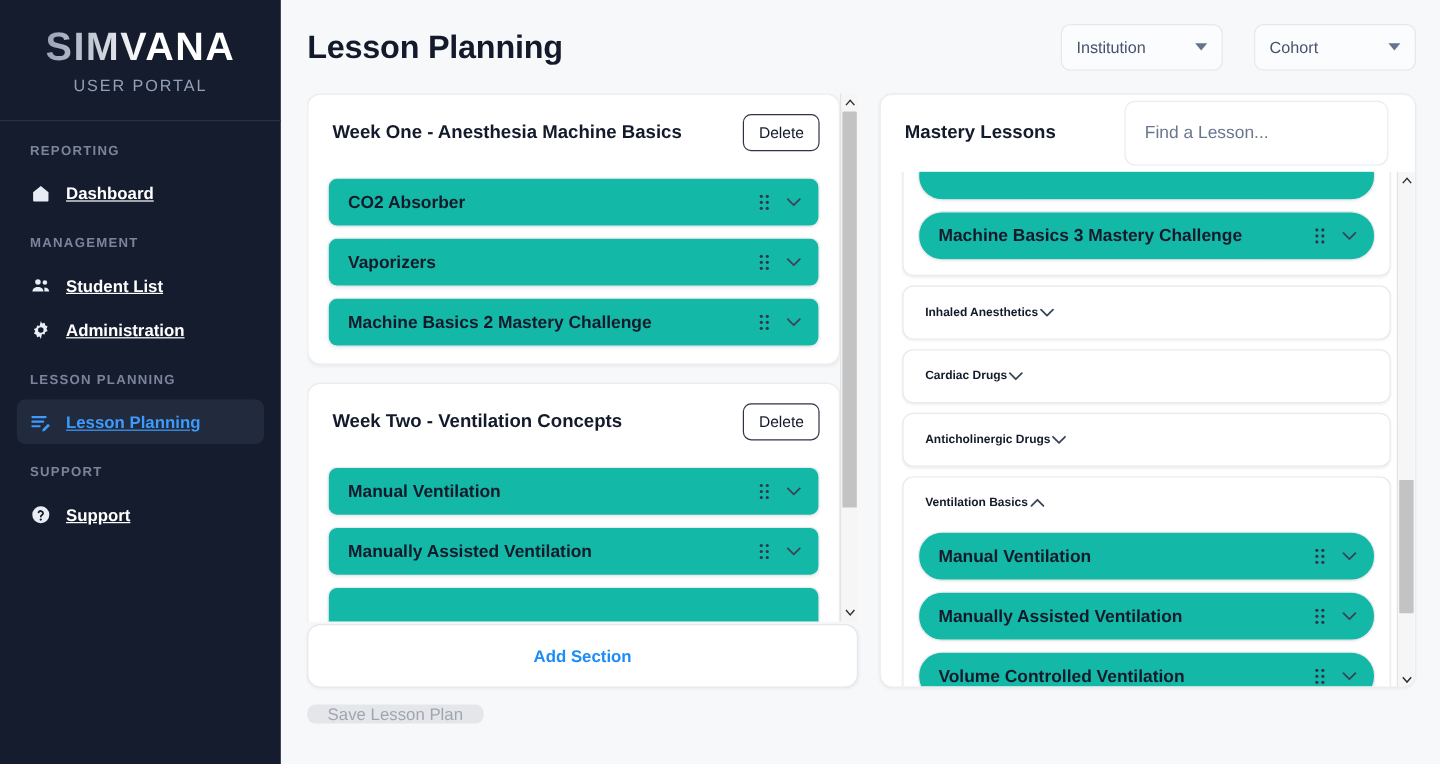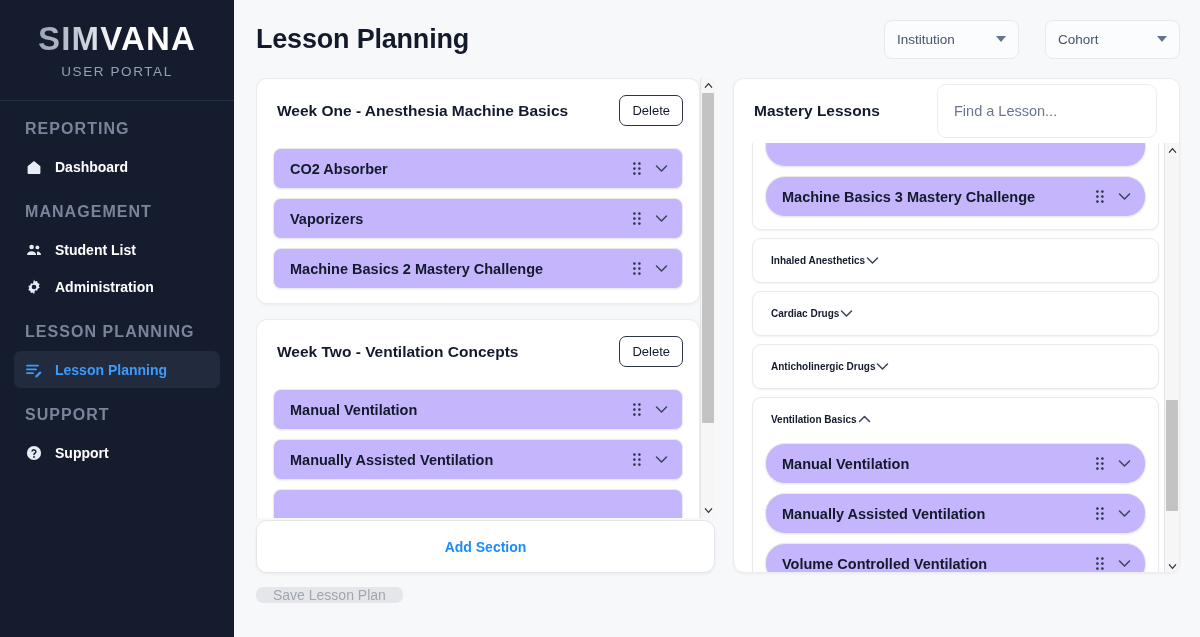--- a/index.html
+++ b/index.html
@@ -47,40 +47,41 @@
   }
   .brand-sub {
     margin-top: 9px;
     font-size: 13.5px;
     letter-spacing: 1.6px;
     color: #93a0b8;
   }
 
   .nav { padding-top: 19px; }
   .nav-group-label {
-    font-size: 16px;
+    font-size: 11px;
     letter-spacing: 1.05px;
     font-weight: bold;
     color: #7a849b;
     padding: 0 0 0 25px;
     margin-bottom: 10px;
   }
   .nav-group { margin-bottom: 18px; }
   .nav-item {
     display: flex;
     align-items: center;
     gap: 12px;
     height: 37px;
     margin: 0 14px;
     padding-left: 11px;
     border-radius: 7px;
     color: #ffffff;
     font-size: 14px;
     font-weight: bold;
     cursor: pointer;
+    text-decoration: underline;
   }
   .nav-item.active {
     background: #222a3e;
     color: #3d9bfc;
   }
   .nav-ico { width: 18px; height: 18px; display: block; flex: 0 0 18px; }
   .nav-ico svg { display: block; }
 
   
   .main {
@@ -197,21 +198,21 @@
     color: #131a2b;
     padding: 7px 12px;
     cursor: pointer;
     font-family: inherit;
   }
 
   .lesson-row {
     display: flex;
     align-items: center;
     height: 41px;
-    background: #c4b5fd;
+    background: #14b8a6;
     border: 1px solid #eaeaee;
     border-radius: 8px;
     box-shadow: 0 1px 2px rgba(16,24,40,.05);
     margin-bottom: 9px;
     padding: 0 13px 0 16px;
   }
   .lesson-row:last-child { margin-bottom: 0; }
   .lesson-name {
     font-size: 14.5px;
     font-weight: bold;

